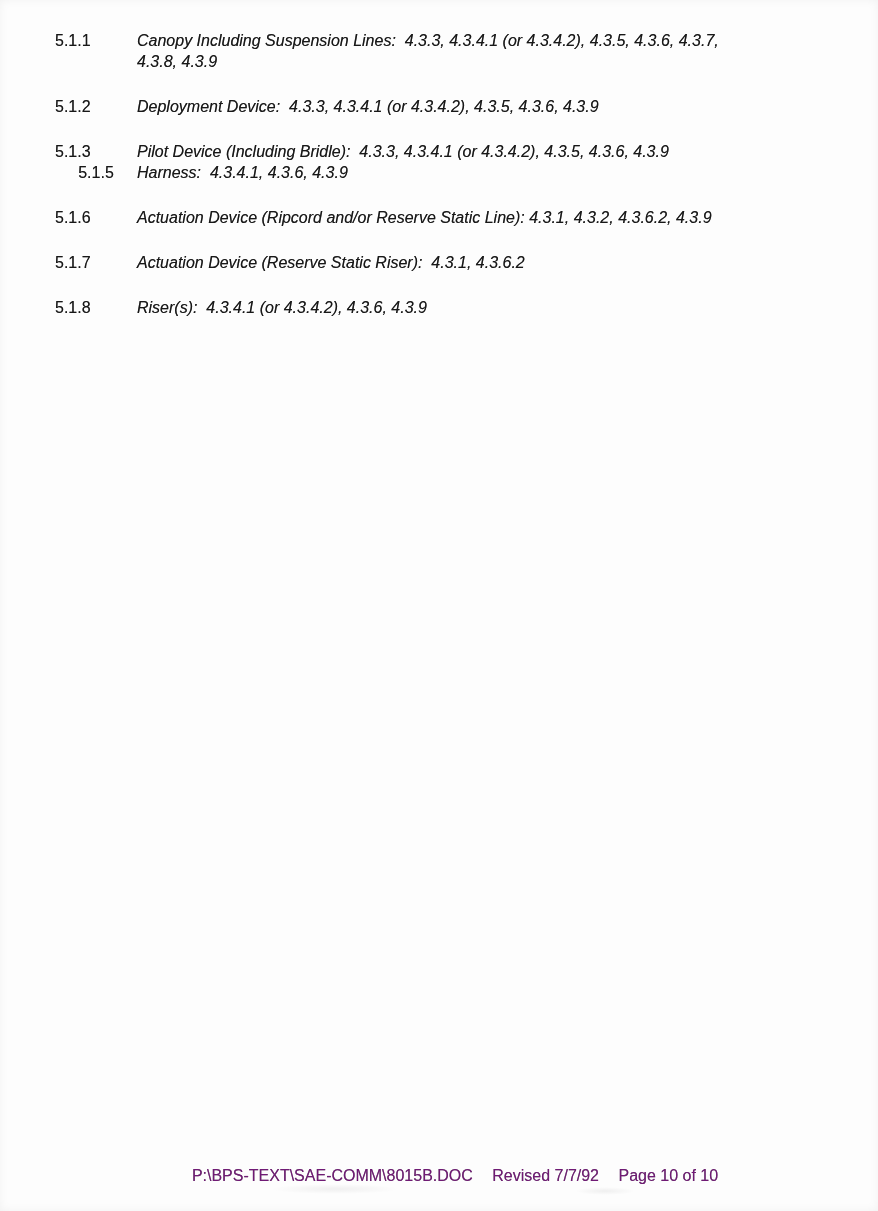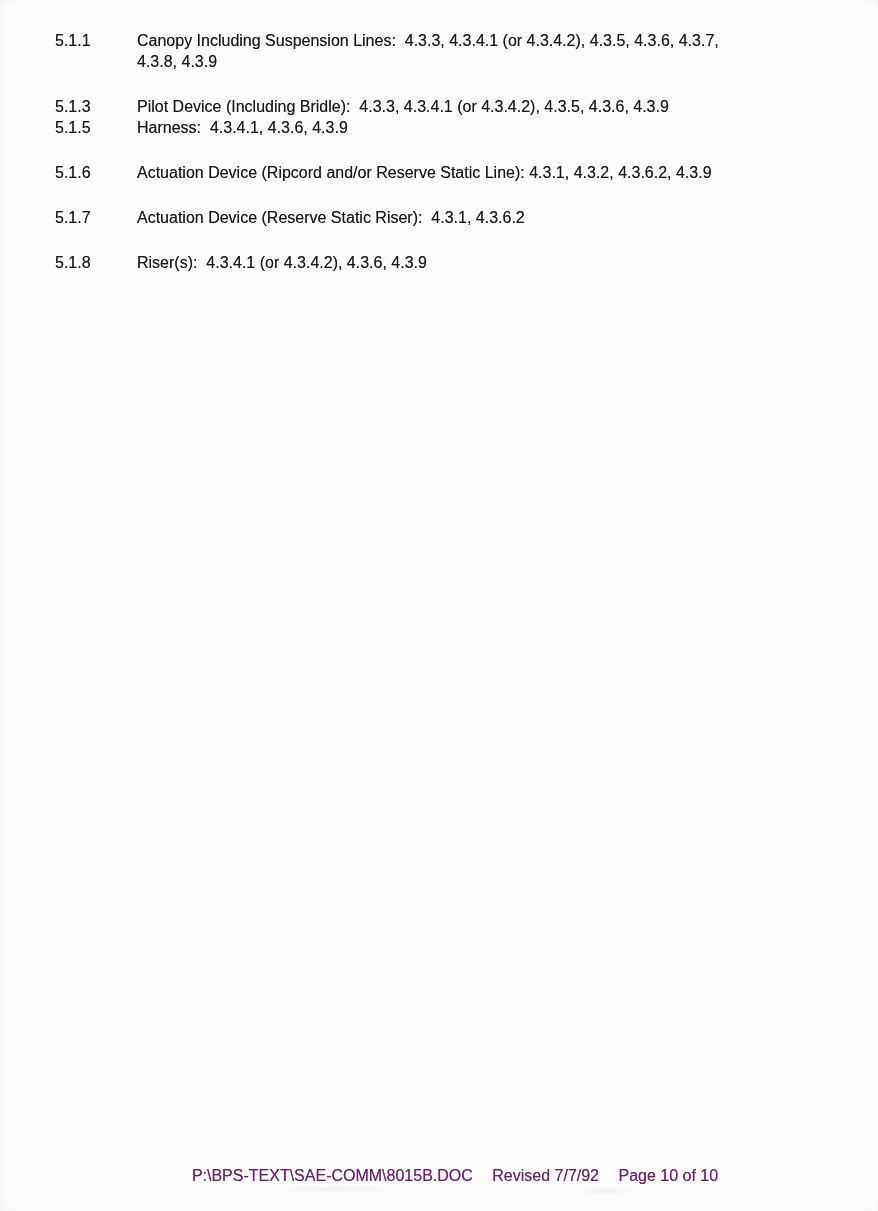--- a/index.html
+++ b/index.html
@@ -20,23 +20,23 @@
     width: 790px;
   }
   .item {
     display: flex;
     align-items: flex-start;
     margin-bottom: 24px;
     font-size: 16px;
     line-height: 21px;
     text-shadow: 0 0 0.4px rgba(0,0,0,0.55);
   }
-  .item.tight { margin-top: -24px; }
+  .item.tight { margin-top: -24px; text-align: center; }
   .item .num { flex: 0 0 82px; width: 82px; }
-  .item .body { white-space: pre; }
+  .item .body { white-space: pre; font-style: italic; }
   .footer {
     position: absolute;
     top: 1167px;
     left: 16px;
     width: 100%;
     text-align: center;
     font-size: 16px;
     line-height: 18px;
     color: #701a75;
     text-shadow: 0 0 0.4px rgba(0,0,0,0.5);
@@ -54,20 +54,24 @@
 </head>
 <body>
 
 <div class="page">
 
   <div class="ref-list">
       <div class="item">
         <span class="num">5.1.1</span>
         <div class="body">Canopy Including Suspension Lines:  4.3.3, 4.3.4.1 (or 4.3.4.2), 4.3.5, 4.3.6, 4.3.7,
 4.3.8, 4.3.9</div>
+      </div>
+      <div class="item">
+        <span class="num">5.1.2</span>
+        <div class="body">Deployment Device:  4.3.3, 4.3.4.1 (or 4.3.4.2), 4.3.5, 4.3.6, 4.3.9</div>
       </div>
       <div class="item">
         <span class="num">5.1.3</span>
         <div class="body">Pilot Device (Including Bridle):  4.3.3, 4.3.4.1 (or 4.3.4.2), 4.3.5, 4.3.6, 4.3.9</div>
       </div>
       <div class="item tight">
         <span class="num">5.1.5</span>
         <div class="body">Harness:  4.3.4.1, 4.3.6, 4.3.9</div>
       </div>
       <div class="item">

